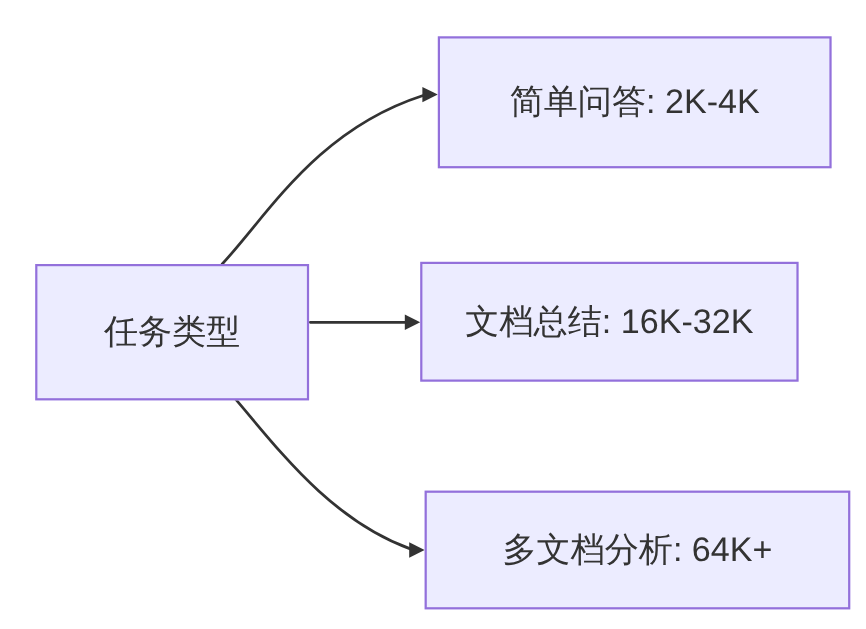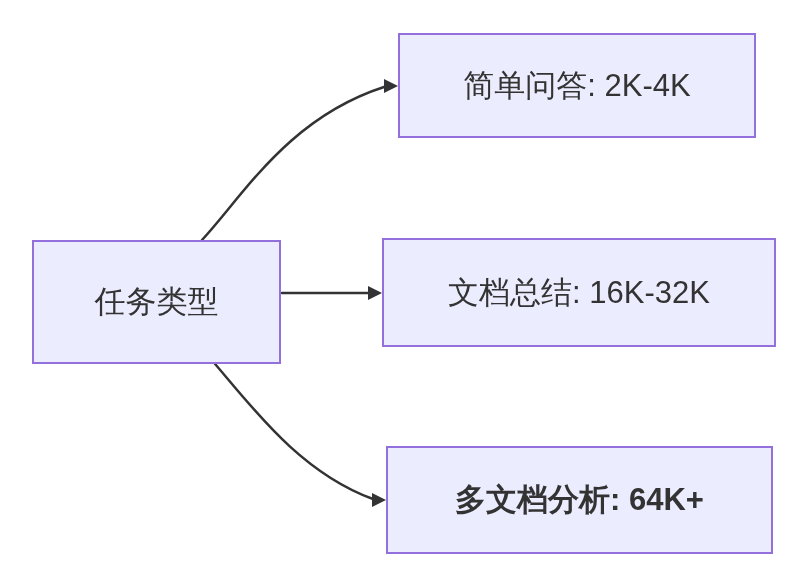--- a/index.html
+++ b/index.html
@@ -37,23 +37,23 @@
     display:flex;align-items:center;justify-content:center;
     background:var(--node-fill);
     border:2px solid var(--node-border);
     color:var(--text-color);
     font-size:31px;
     line-height:1.2;
     white-space:nowrap;
     text-align:center;
   }
   .node-root   {left:32px;  top:240px; width:249px; height:124px;}
-  .node-top    {left:398px; top:33px;  width:358px; height:105px;}
-  .node-middle {left:382px; top:238px; width:394px; height:109px;}
-  .node-bottom {left:386px; top:446px; width:387px; height:108px;font-weight:bold;}
+  .node-top    {left:398px; top:33px;  width:358px; height:120px;}
+  .node-middle {left:382px; top:238px; width:344px; height:109px;}
+  .node-bottom {left:386px; top:446px; width:387px; height:108px;}
 </style>
 </head>
 <body>
 
 <div class="canvas">
 
   <svg class="edges" viewBox="0 0 787 572" aria-hidden="true">
 
     <path class="edge" d="M 202 240 C 243 196, 288 118, 384 87"></path>
     <polygon class="arrowhead" points="398,86 384,79 384,93"></polygon>

